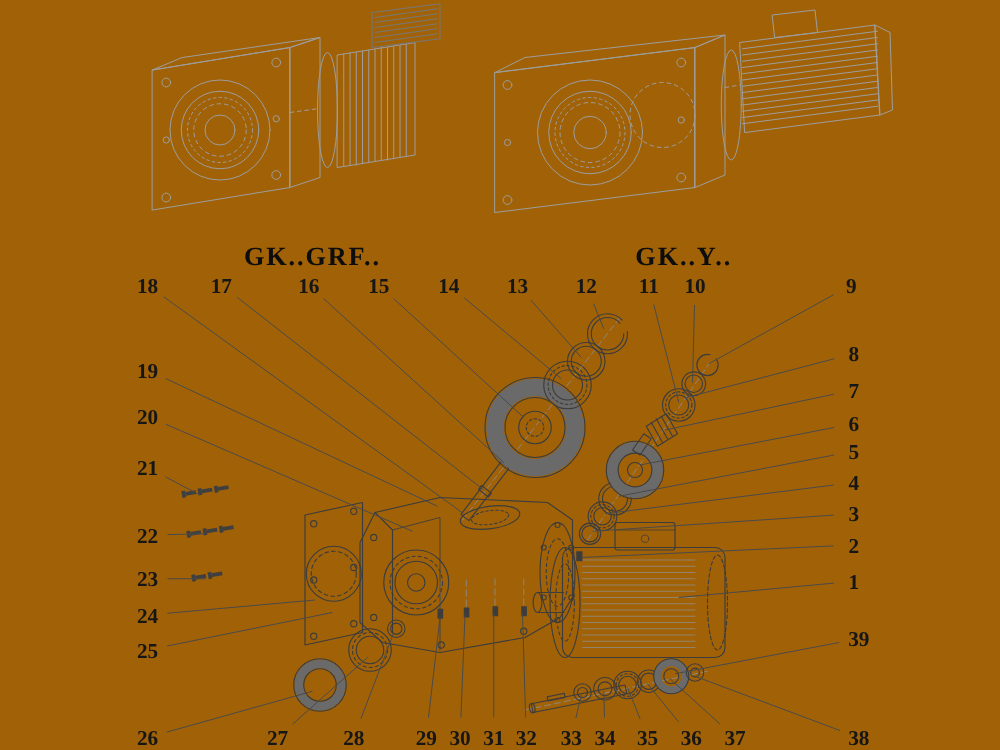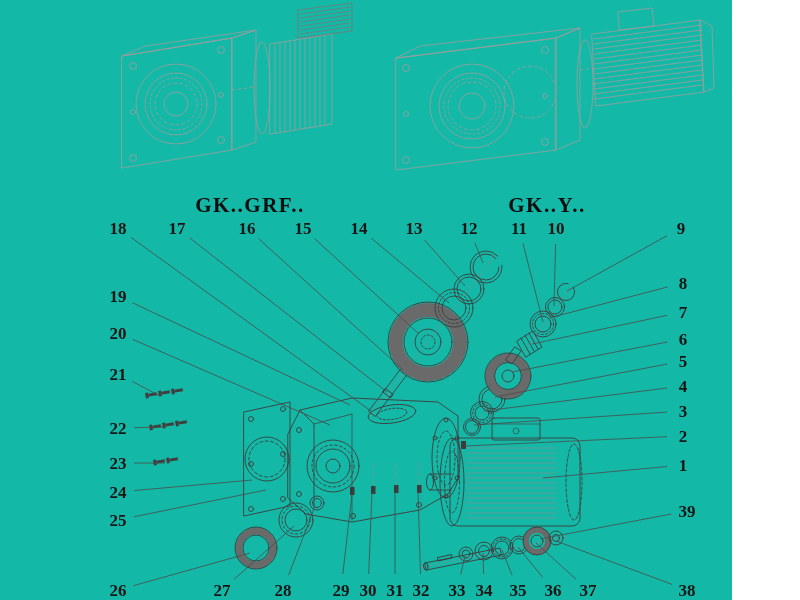--- a/index.html
+++ b/index.html
@@ -1,16 +1,16 @@
 <!DOCTYPE html>
 <html style="--ink: #161616; --leader: #4a4a4a; --drawing: #3c3c3c; --faint: #9d9d9d;"><head>
 <meta charset="utf-8">
 <style>
   html,body{margin:0;padding:0;background:#ffffff;}
-  .stage{position:relative;width:732px;height:600px;background:#14b8a6;overflow:hidden;
+  .stage{position:relative;width:800px;height:600px;background:#a16207;overflow:hidden;
          font-family:"Liberation Serif", serif;}
   svg{display:block;}
   .art{fill:none;stroke-linecap:round;stroke-linejoin:round;}
   .art-faint{stroke:var(--faint,#9d9d9d);stroke-width:0.8;}
   .art-main{stroke:var(--drawing,#3c3c3c);stroke-width:0.9;}
   .fins{stroke:#8f8f8f;stroke-width:0.6;}
   .leader{stroke:var(--leader,#4a4a4a);stroke-width:0.8;fill:none;}
   .callout{font-family:"Liberation Serif", serif;font-size:17px;font-weight:600;
            fill:var(--ink,#161616);text-anchor:middle;}
   .variant-title{font-family:"Liberation Serif", serif;font-size:21px;font-weight:700;

